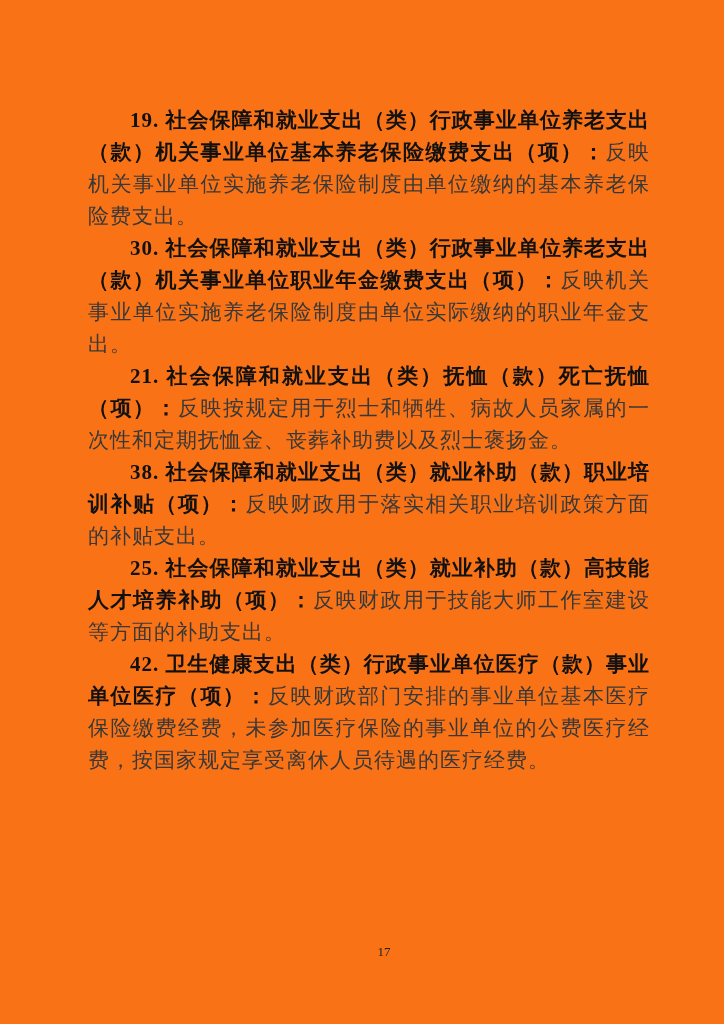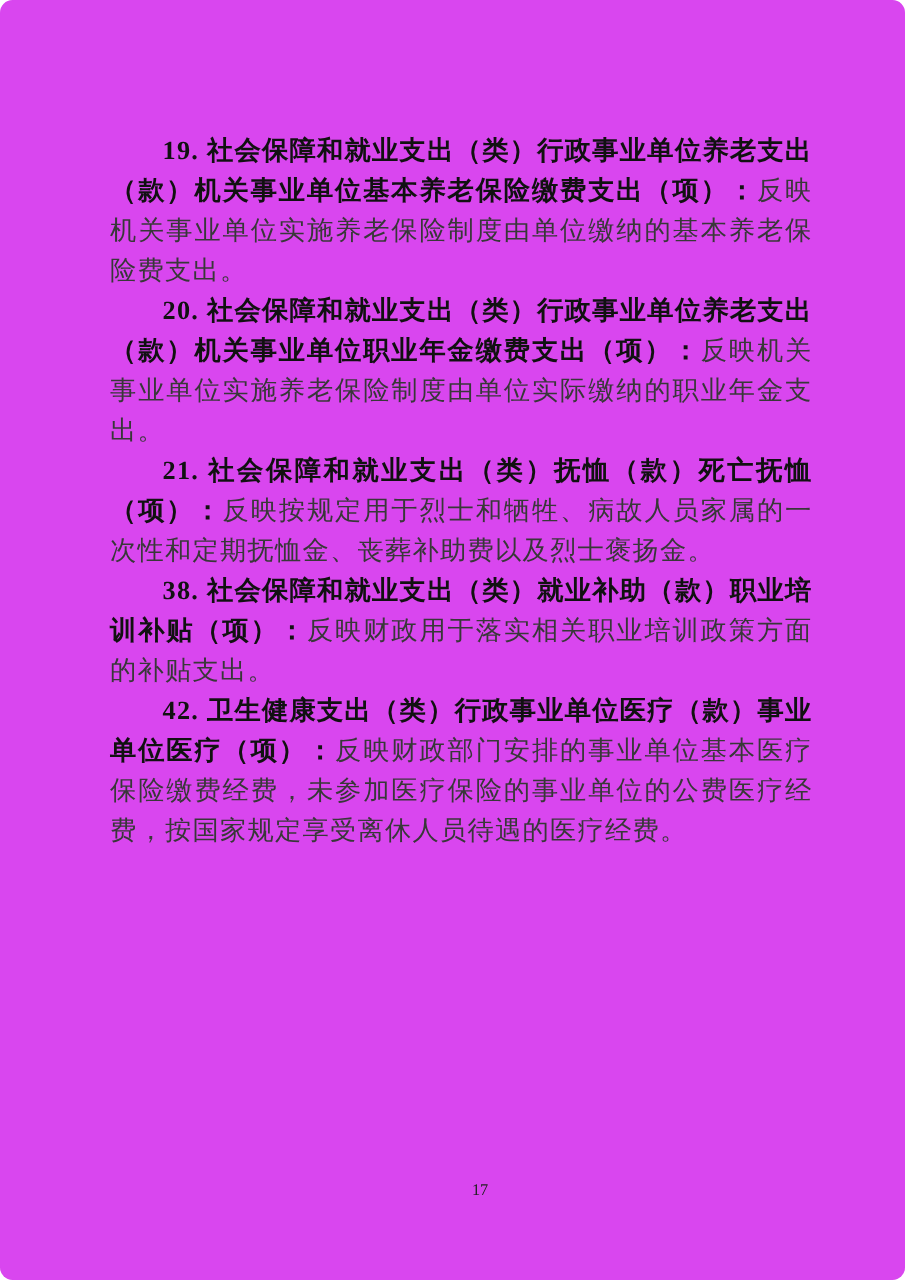--- a/index.html
+++ b/index.html
@@ -4,24 +4,23 @@
   <style>
     html, body {
       margin: 0;
       padding: 0;
       background: #ffffff;
     }
     .page {
       position: relative;
       width: 724px;
       height: 1024px;
-      background: #d946ef;
+      background: #f97316;
       overflow: hidden;
       font-family: "Liberation Serif", "DejaVu Serif", serif;
-      border-radius: 10px;
     }
     .content {
       position: absolute;
       left: 88px;
       top: 104px;
       width: 562px;
     }
     .para {
       margin: 0;
       font-size: 21px;
@@ -54,27 +53,28 @@
     }
   </style>
 </head>
 <body>
 
 <div class="page">
   <div class="content">
 
     <p class="para"><span class="lead">19. 社会保障和就业支出（类）行政事业单位养老支出（款）机关事业单位基本养老保险缴费支出（项）：</span><span class="body">反映机关事业单位实施养老保险制度由单位缴纳的基本养老保险费支出。</span></p>
 
-    <p class="para"><span class="lead">20. 社会保障和就业支出（类）行政事业单位养老支出（款）机关事业单位职业年金缴费支出（项）：</span><span class="body">反映机关事业单位实施养老保险制度由单位实际缴纳的职业年金支出。</span></p>
+    <p class="para"><span class="lead">30. 社会保障和就业支出（类）行政事业单位养老支出（款）机关事业单位职业年金缴费支出（项）：</span><span class="body">反映机关事业单位实施养老保险制度由单位实际缴纳的职业年金支出。</span></p>
 
     <p class="para"><span class="lead">21. 社会保障和就业支出（类）抚恤（款）死亡抚恤（项）：</span><span class="body">反映按规定用于烈士和牺牲、病故人员家属的一次性和定期抚恤金、丧葬补助费以及烈士褒扬金。</span></p>
 
 
 
     <p class="para"><span class="lead">38. 社会保障和就业支出（类）就业补助（款）职业培训补贴（项）：</span><span class="body">反映财政用于落实相关职业培训政策方面的补贴支出。</span></p>
 
+    <p class="para"><span class="lead">25. 社会保障和就业支出（类）就业补助（款）高技能人才培养补助（项）：</span><span class="body">反映财政用于技能大师工作室建设等方面的补助支出。</span></p>
 
     <p class="para"><span class="lead">42. 卫生健康支出（类）行政事业单位医疗（款）事业单位医疗（项）：</span><span class="body">反映财政部门安排的事业单位基本医疗保险缴费经费，未参加医疗保险的事业单位的公费医疗经费，按国家规定享受离休人员待遇的医疗经费。</span></p>
 
   </div>
 
   <div class="page-number">17</div>
 </div>
 
 </body></html>

